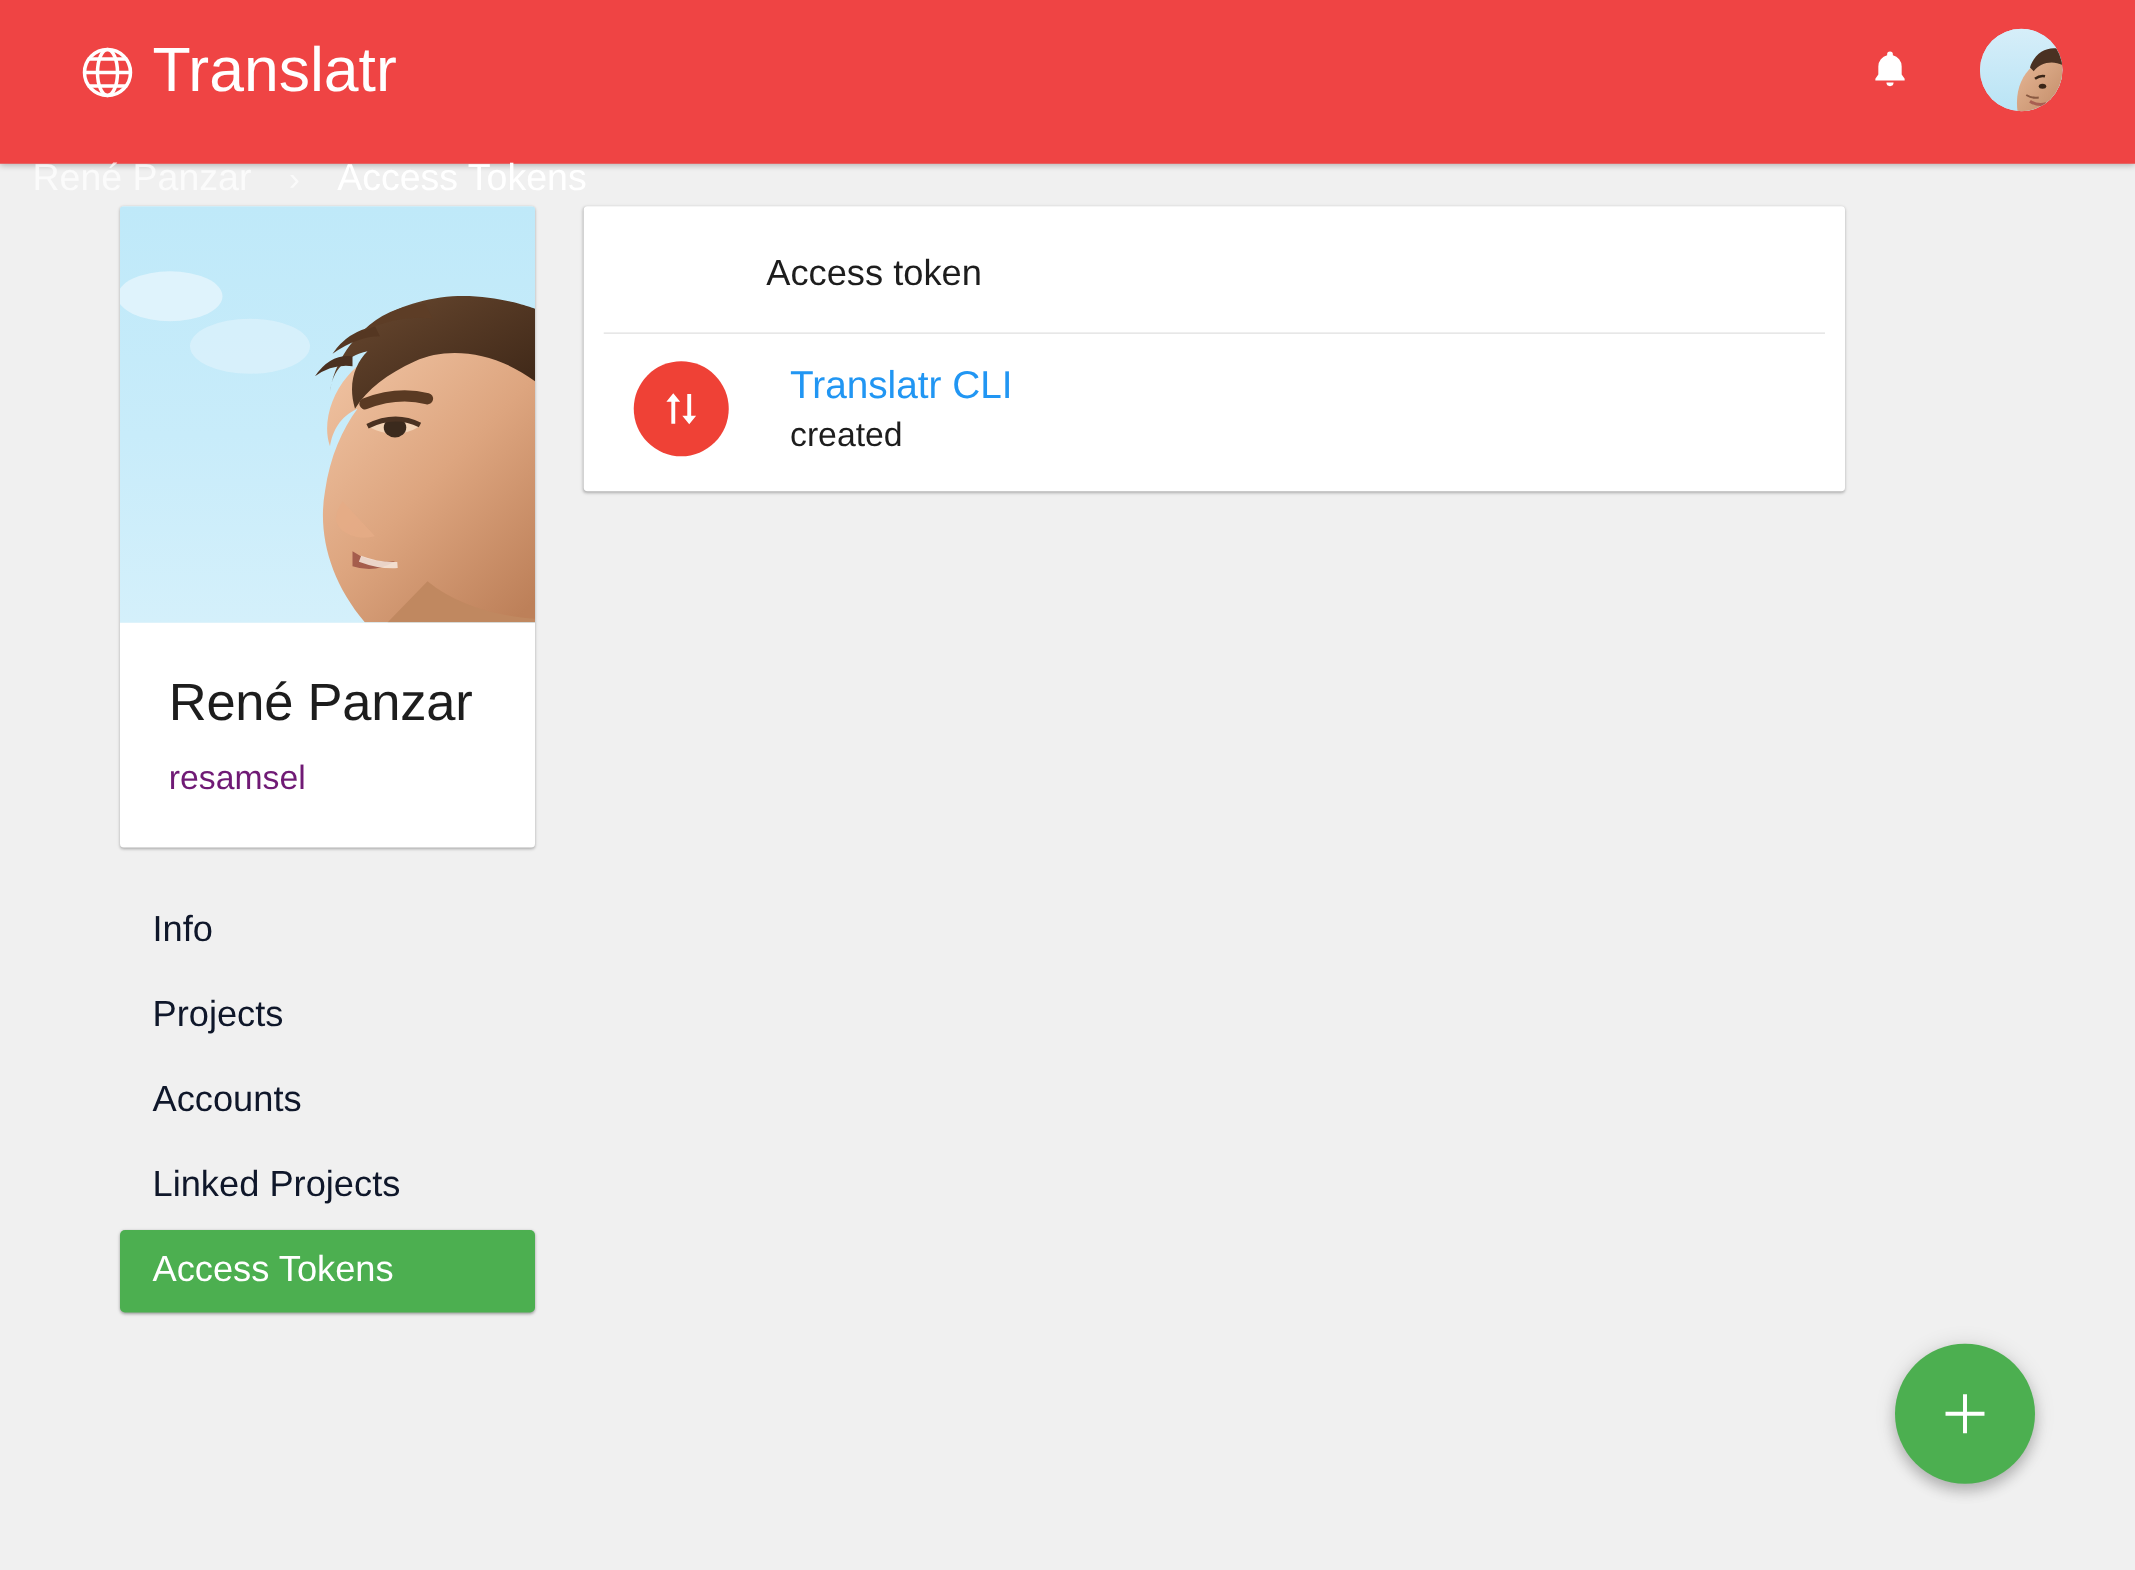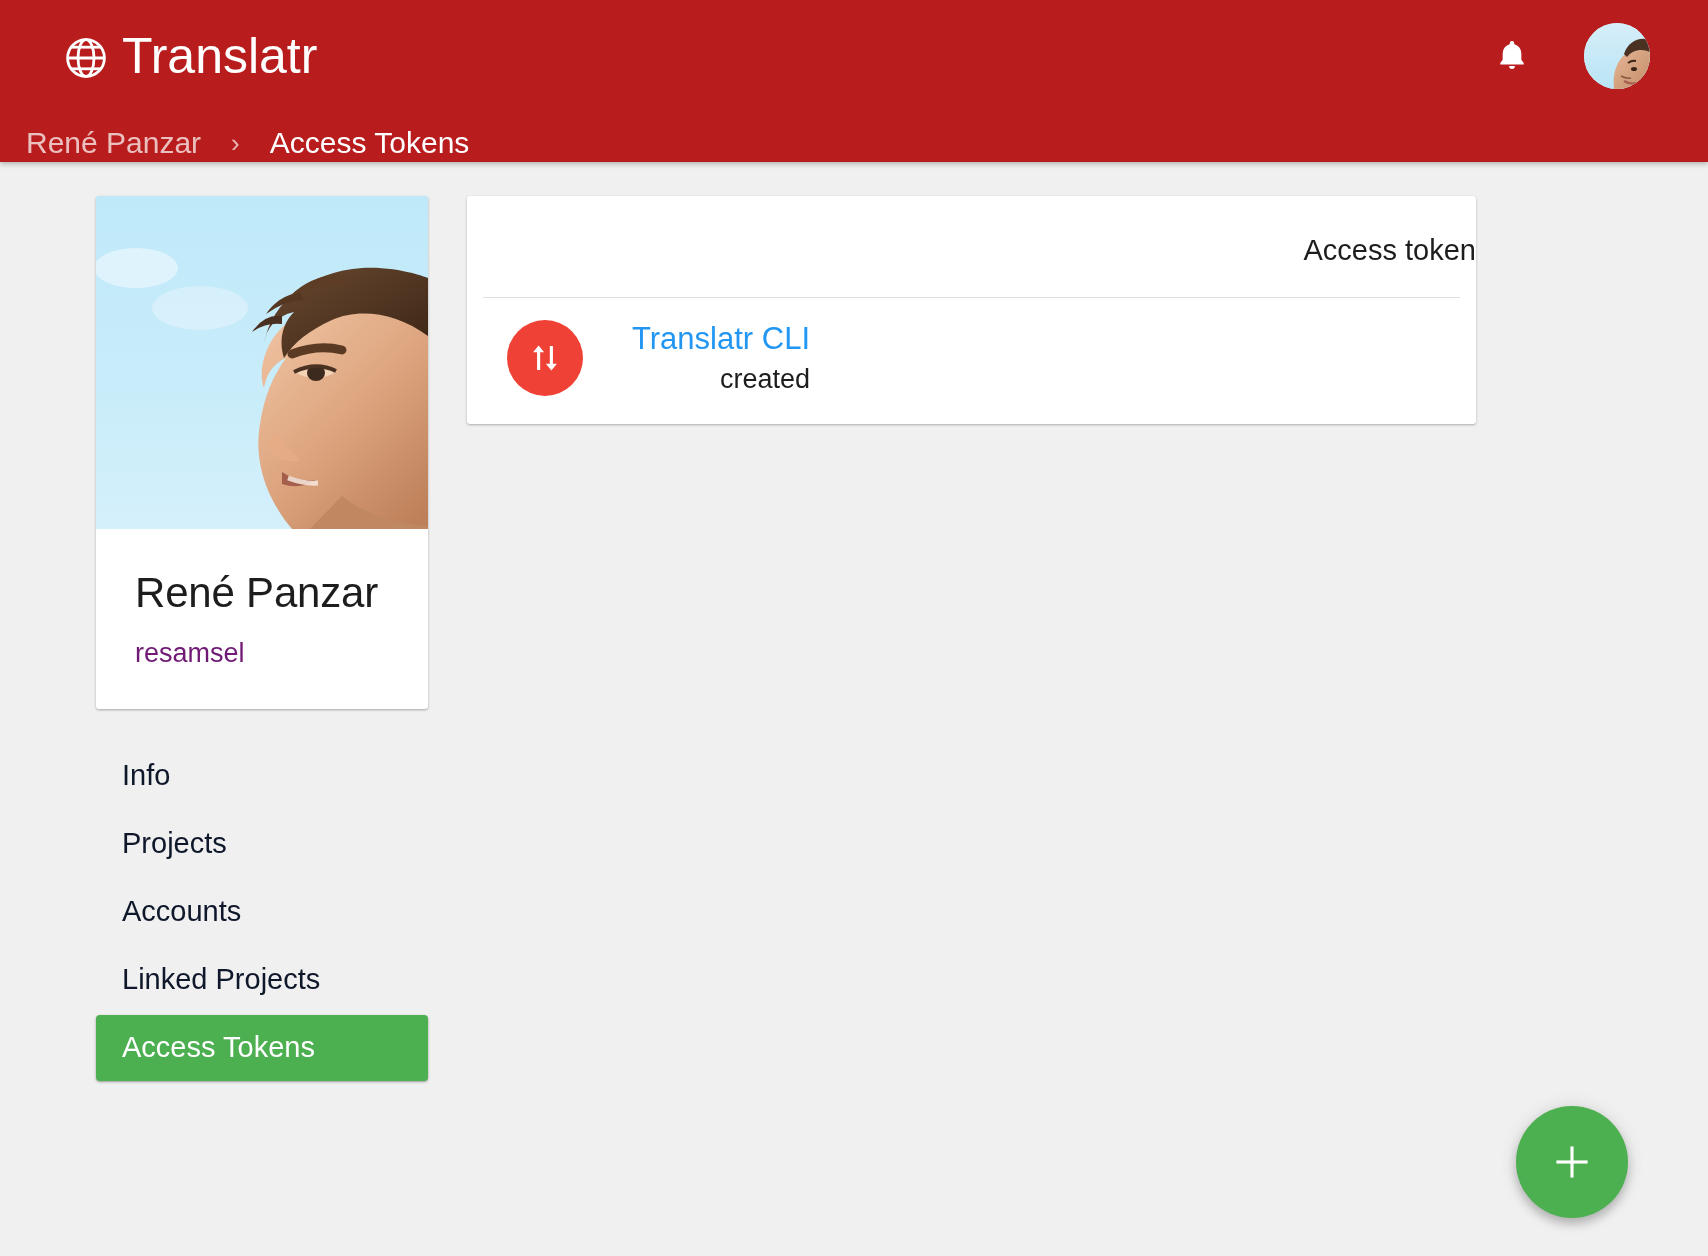--- a/index.html
+++ b/index.html
@@ -13,22 +13,22 @@
   body {
     font-family: "Liberation Sans", sans-serif;
     background: #f0f0f0;
     -webkit-font-smoothing: antialiased;
   }
 
   
   .appbar {
     position: relative;
     width: 100%;
-    height: 162px;
-    background: #b91c1c;
+    height: 131px;
+    background: #ef4444;
     box-shadow: 0 2px 5px rgba(0,0,0,0.26);
     z-index: 20;
   }
 
   .appbar-top {
     position: relative;
     height: 112px;
     display: flex;
     align-items: center;
     padding: 0 40px 0 62px;
@@ -190,21 +190,20 @@
     color: #ffffff;
     box-shadow: 0 1px 3px rgba(0,0,0,0.22), 0 1px 2px rgba(0,0,0,0.16);
   }
 
   
   .content-col {
     flex: 1 1 auto;
     margin-left: 31px;
     margin-right: 232px;
     padding-top: 0px;
-    text-align: right;
   }
 
   .token-card {
     background: #ffffff;
     border-radius: 3px;
     box-shadow: 0 1px 3px rgba(0,0,0,0.17), 0 1px 2px rgba(0,0,0,0.13);
     overflow: hidden;
   }
 
   .token-card-header {

